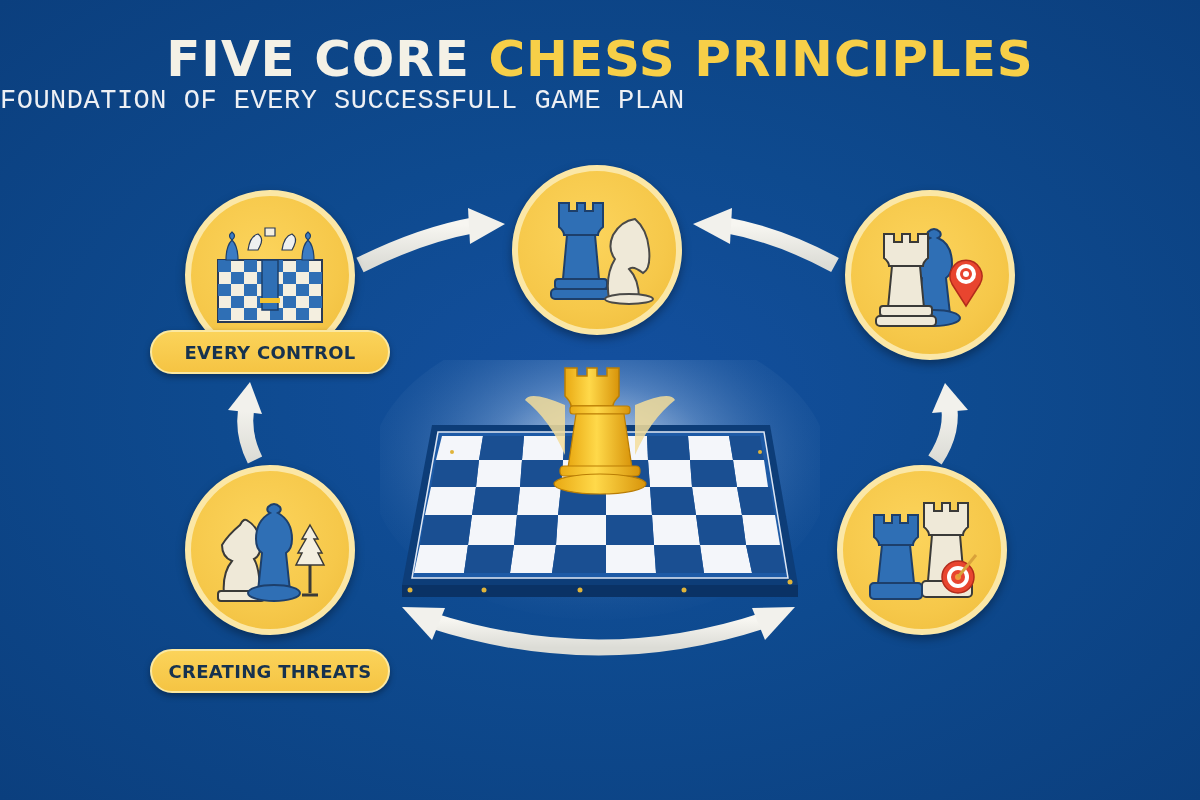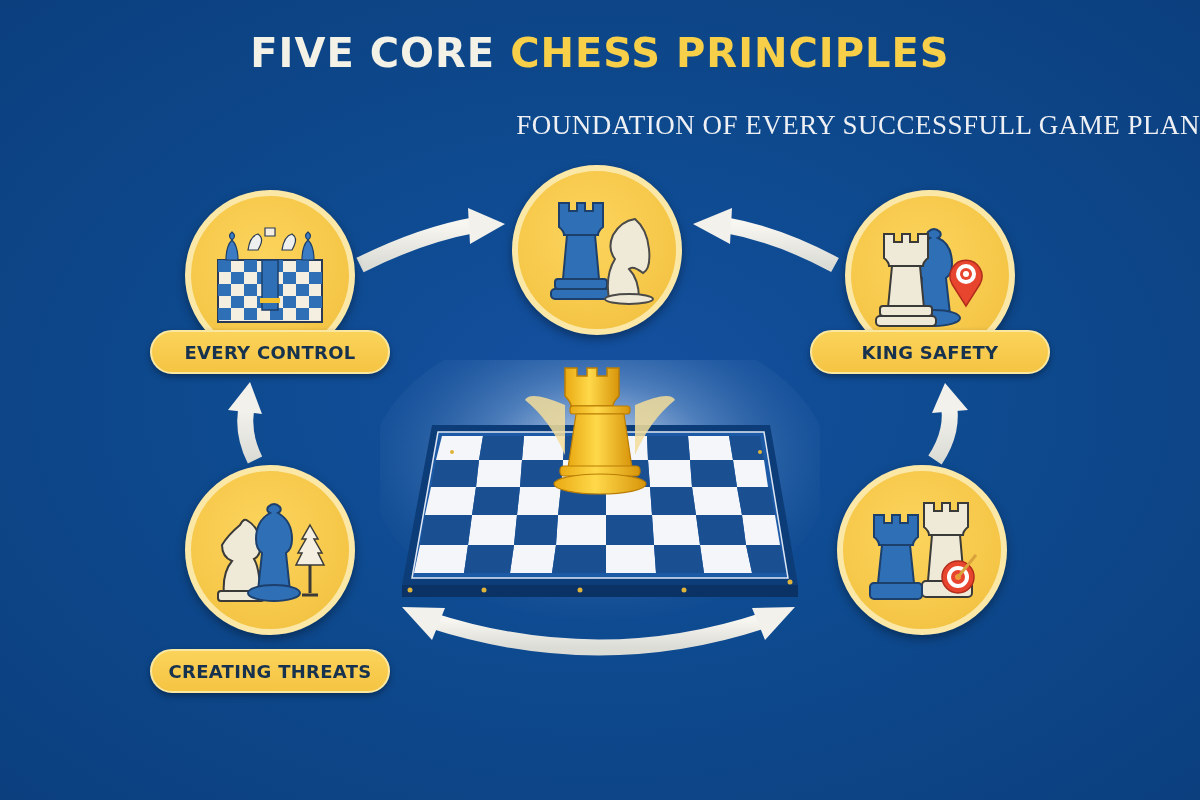--- a/index.html
+++ b/index.html
@@ -4,27 +4,27 @@
 <style>
   * { box-sizing: border-box; margin: 0; padding: 0; }
   html, body { width: 1200px; height: 800px; overflow: hidden; }
   body {
     position: relative;
     background: radial-gradient(ellipse at 50% 50%, #1450a0 0%, #0e4a8f 45%, #0b3f7e 100%);
     font-family: "DejaVu Sans", sans-serif;
   }
   .title {
     position: absolute; left: 0; top: 30px; width: 1200px; text-align: center;
-    font-family: "DejaVu Sans", sans-serif; font-weight: bold; font-size: 40px;
+    font-family: "DejaVu Sans", sans-serif; font-weight: bold; font-size: 50px;
     letter-spacing: 1px; color: #f4f1e6;
   }
   .title .accent { color: #f7cf48; }
   .subtitle {
-    position: absolute; left: 0; top: 110px; width: 1200px; text-align: right;
-    font-family: Liberation Serif, serif; font-size: 27px; color: #eef0f4;
+    position: absolute; left: 0; top: 86px; width: 1200px; text-align: left;
+    font-family: Liberation Mono, monospace; font-size: 27px; color: #eef0f4;
     letter-spacing: 0.5px;
   }
   .node { position: absolute; width: 240px; }
   .circle {
     position: absolute; width: 170px; height: 170px; border-radius: 50%;
     background: radial-gradient(circle at 45% 40%, #fcd45c 0%, #f6c84a 60%, #eebb3a 100%);
     border: 6px solid #fbe7a6;
     box-shadow: 0 4px 10px rgba(0,0,0,0.35);
     display: flex; align-items: center; justify-content: center; overflow: hidden;
   }
@@ -234,21 +234,20 @@
       <path d="M14 14 h10 v8 h8 v-8 h8 v8 h8 v-8 h10 v24 q-5 4 -5 8 h-34 q0 -4 -5 -8 z" fill="#efe9d8" stroke="#3a3a38" stroke-width="2"></path>
       <path d="M22 46 h28 l4 42 h-36 z" fill="#efe9d8" stroke="#3a3a38" stroke-width="2"></path>
       <rect x="10" y="86" width="52" height="10" rx="3" fill="#efe9d8" stroke="#3a3a38" stroke-width="2"></rect>
       <rect x="6" y="96" width="60" height="10" rx="4" fill="#efe9d8" stroke="#3a3a38" stroke-width="2"></rect>
       <path d="M96 86 l-14 -22 a16 16 0 1 1 28 0 z" fill="#e8452f" stroke="#b22b1b" stroke-width="1.5"></path>
       <circle cx="96" cy="54" r="10" fill="#ffffff"></circle>
       <circle cx="96" cy="54" r="6" fill="#e8452f"></circle>
       <circle cx="96" cy="54" r="3" fill="#ffffff"></circle>
     </svg>
   </div>
-  <div class="pill" style="left:0; top:140px; width:240px;">KING SAFETY</div>
 </div>
 
 <div class="node" style="left:150px; top:465px; height:220px;">
   <div class="circle" style="left:35px; top:0;">
     <svg class="icon" width="120" height="110" viewBox="0 0 120 110">
       <path d="M14 100 q-2-22 8-34 q-10-4 -10-16 q6-10 18-20 q4-8 8-4 q10 6 12 20 q2 14 -6 18 q6 10 6 36 z" fill="#efe9d8" stroke="#3a3a38" stroke-width="2"></path>
       <rect x="8" y="96" width="46" height="10" rx="3" fill="#efe9d8" stroke="#3a3a38" stroke-width="2"></rect>
       <path d="M58 12 q6-6 12 0 q2 4 -2 6 q14 8 14 26 q0 10 -6 14 l4 38 h-32 l4 -38 q-6 -4 -6 -14 q0 -18 14 -26 q-4 -2 -2 -6 z" fill="#2f6fb5" stroke="#1d3f6b" stroke-width="2"></path>
       <ellipse cx="64" cy="98" rx="26" ry="8" fill="#2f6fb5" stroke="#1d3f6b" stroke-width="2"></ellipse>
       <path d="M100 30 l8 14 h-4 l8 14 h-4 l6 12 h-28 l6 -12 h-4 l8 -14 h-4 z" fill="#f4efe0" stroke="#3a3a38" stroke-width="1.5"></path>

